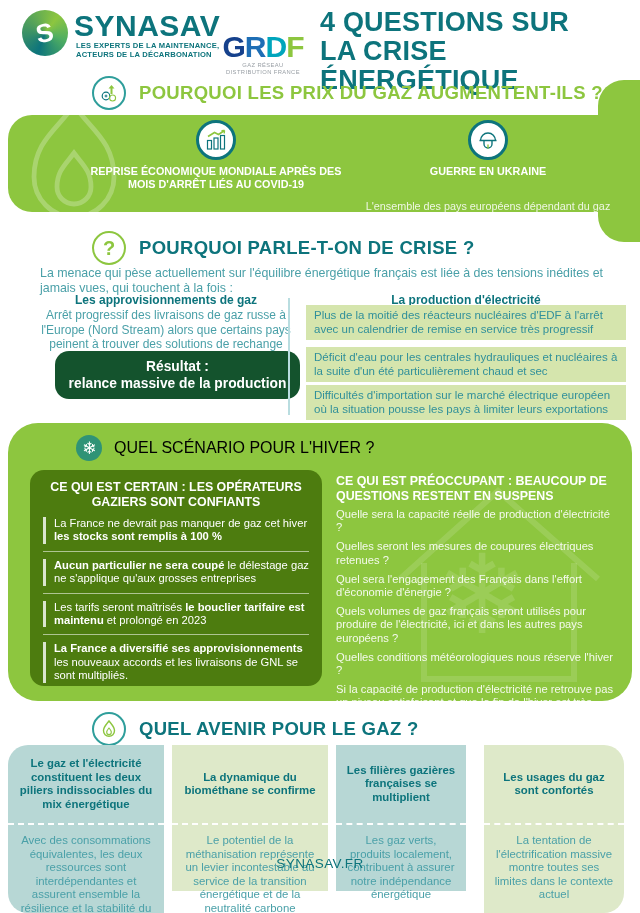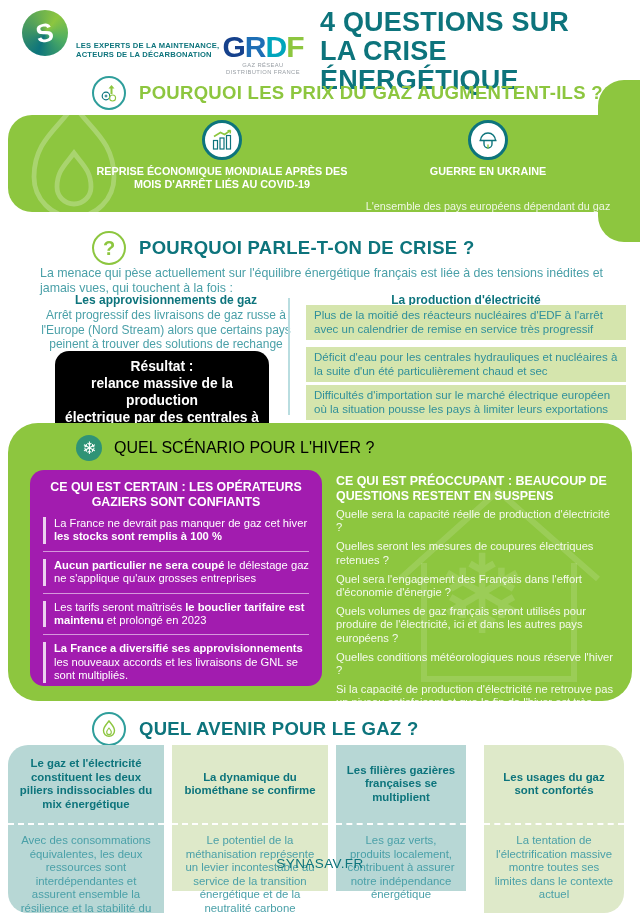--- a/index.html
+++ b/index.html
@@ -34,31 +34,31 @@
   .q1-watermark{position:absolute;left:6px;top:-14px;}
   .card{position:absolute;top:5px;text-align:center;}
   .card .circ{width:40px;height:40px;margin:0 auto;border-radius:50%;background:#fff;border:3px solid #0d747c;
         display:flex;align-items:center;justify-content:center;box-sizing:border-box;}
   .card .ct{margin-top:5px;color:#fff;font-weight:bold;font-size:10.8px;line-height:12.5px;}
   .card .cs{margin-top:20px;color:rgba(255,255,255,.85);font-size:10.8px;line-height:16px;}
   
   .q2-intro{position:absolute;left:40px;top:266px;width:566px;color:#4aa0a8;font-size:12.4px;line-height:15px;}
   .colhead{position:absolute;color:#0d747c;font-weight:bold;font-size:12px;text-align:center;}
   .q2-left-text{position:absolute;left:40px;top:308px;width:252px;color:#4aa0a8;font-size:12px;line-height:14.5px;text-align:center;}
-  .result-box{position:absolute;left:55px;top:351px;width:214px;background:#000000;border-radius:14px;
+  .result-box{position:absolute;left:55px;top:351px;width:245px;background:#14532d;border-radius:14px;
       color:#fff;font-weight:bold;font-size:13.8px;line-height:17px;text-align:center;padding:7px 4px;box-sizing:border-box;}
   .vdiv{position:absolute;left:288px;top:298px;width:2px;height:117px;background:#b9dde0;}
   .hl-box{position:absolute;left:306px;width:320px;background:#d5e5ad;color:#31909a;font-size:11.5px;
       line-height:13.5px;padding:4px 8px;box-sizing:border-box;}
   
   .q3-box{position:absolute;left:8px;top:423px;width:624px;height:278px;background:#8dc63f;border-radius:30px;overflow:hidden;}
   .q3-head{position:absolute;left:68px;top:12px;display:flex;align-items:center;gap:12px;}
   .q3-watermark{position:absolute;right:18px;top:40px;opacity:1;}
   .q3-watermark .bigsnow{position:absolute;left:52px;top:68px;font-size:110px;color:rgba(255,255,255,.13);}
-  .certain{position:absolute;left:22px;top:47px;width:292px;height:216px;background:#a21caf;border-radius:14px;
+  .certain{position:absolute;left:22px;top:47px;width:292px;height:216px;background:#4d7c0f;border-radius:14px;
       padding:10px 13px;box-sizing:border-box;color:#fff;}
   .certain .cth{font-weight:bold;font-size:12.4px;line-height:14.5px;text-align:center;margin-bottom:8px;}
   .citem{border-left:3px solid rgba(255,255,255,.8);padding-left:8px;font-size:11.2px;line-height:13.4px;}
   .csep{border:none;border-top:1px solid rgba(255,255,255,.55);margin:7px 0;}
   .concern{position:absolute;left:328px;top:51px;width:282px;color:#fff;}
   .concern .cth{font-weight:bold;font-size:12.4px;line-height:14.5px;margin-bottom:5px;}
   .concern .q{color:rgba(255,255,255,.9);font-size:11.2px;line-height:13.2px;margin-bottom:6px;}
   
   .col{position:absolute;top:745px;box-sizing:border-box;}
   .col .chead{height:78px;display:flex;align-items:center;justify-content:center;
@@ -70,20 +70,21 @@
       color:#0d747c;font-weight:normal;font-size:13.5px;letter-spacing:.4px;text-decoration:none;display:block;}
 </style>
 </head>
 <body>
 
 <div class="page">
 
   <div class="logo-mark">
     <span>S</span>
   </div>
+  <div class="syn-word">SYNASAV</div>
   <div class="syn-tag">
     <div>LES EXPERTS DE LA MAINTENANCE,</div>
     <div>ACTEURS DE LA DÉCARBONATION</div>
   </div>
   <div class="grdf">
     <div class="letters"><span class="g">G</span><span class="r">R</span><span class="d">D</span><span class="f">F</span></div>
     <div class="tag">
       <div>GAZ RÉSEAU</div>
       <div>DISTRIBUTION FRANCE</div>
     </div>
@@ -103,21 +104,21 @@
       </svg>
     </div>
     <div class="t-green">POURQUOI LES PRIX DU GAZ AUGMENTENT-ILS ?</div>
   </div>
 
   <div class="edge-tab"></div>
   <div class="q1-box">
     <svg class="q1-watermark" width="120" height="140" viewBox="0 0 60 70">
       <path d="M30 2 C38 14 50 20 50 38 A20 20 0 1 1 10 38 C10 20 22 14 30 2 Z M30 26 C34.5 32 38.5 35 38.5 43 A8.5 8.5 0 1 1 21.5 43 C21.5 35 25.5 32 30 26 Z" fill="none" stroke="rgba(255,255,255,0.25)" stroke-width="2.4"></path>
     </svg>
-    <div class="card" style="left:76px;width:276px;">
+    <div class="card" style="left:70px;width:276px;">
       <div class="circ">
         <svg width="24" height="24" viewBox="0 0 24 24">
           <rect x="3.5" y="12.5" width="4" height="8.5" fill="none" stroke="#0d747c" stroke-width="1.2"></rect>
           <rect x="10" y="10" width="4" height="11" fill="none" stroke="#0d747c" stroke-width="1.2"></rect>
           <rect x="16.5" y="7.5" width="4" height="13.5" fill="none" stroke="#0d747c" stroke-width="1.2"></rect>
           <path d="M4 8.5 L10.5 4.5 L14.5 6.5 L20.5 2.5" fill="none" stroke="#8dc63f" stroke-width="1.6"></path>
           <path d="M20.5 2.5 l-3 .3 M20.5 2.5 l-.3 3" stroke="#8dc63f" stroke-width="1.4"></path>
         </svg>
       </div>
       <div class="ct">REPRISE ÉCONOMIQUE MONDIALE APRÈS DES MOIS D'ARRÊT LIÉS AU COVID-19</div>
@@ -143,21 +144,20 @@
       </div>
     <div class="t-teal">POURQUOI PARLE-T-ON DE CRISE ?</div>
   </div>
   <div class="q2-intro">La menace qui pèse actuellement sur l'équilibre énergétique français est liée à des tensions inédites et jamais vues, qui touchent à la fois :</div>
 
   <div class="colhead" style="left:45px;top:293px;width:242px;">Les approvisionnements de gaz</div>
   <div class="q2-left-text">Arrêt progressif des livraisons de gaz russe à l'Europe (Nord Stream) alors que certains pays peinent à trouver des solutions de rechange</div>
   <div class="result-box">
     <div>Résultat :</div>
     <div>relance massive de la production</div>
-    <div>électrique par des centrales à gaz</div>
   </div>
 
   <div class="vdiv"></div>
 
   <div class="colhead" style="left:306px;top:293px;width:320px;">La production d'électricité</div>
   <div class="hl-box" style="top:305px;">Plus de la moitié des réacteurs nucléaires d'EDF à l'arrêt avec un calendrier de remise en service très progressif</div>
   <div class="hl-box" style="top:347px;">Déficit d'eau pour les centrales hydrauliques et nucléaires à la suite d'un été particulièrement chaud et sec</div>
   <div class="hl-box" style="top:385px;">Difficultés d'importation sur le marché électrique européen où la situation pousse les pays à limiter leurs exportations</div>
 
   <div class="q3-box">

